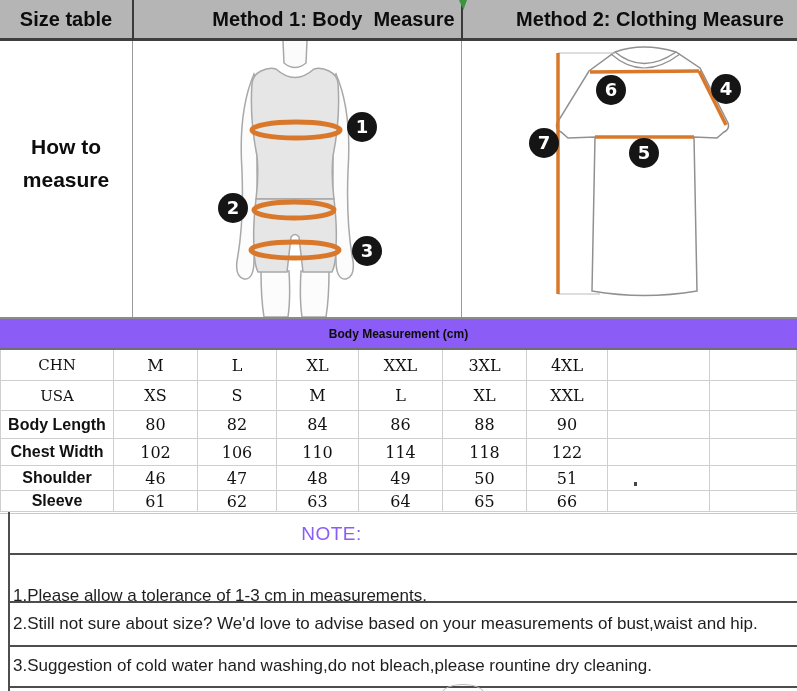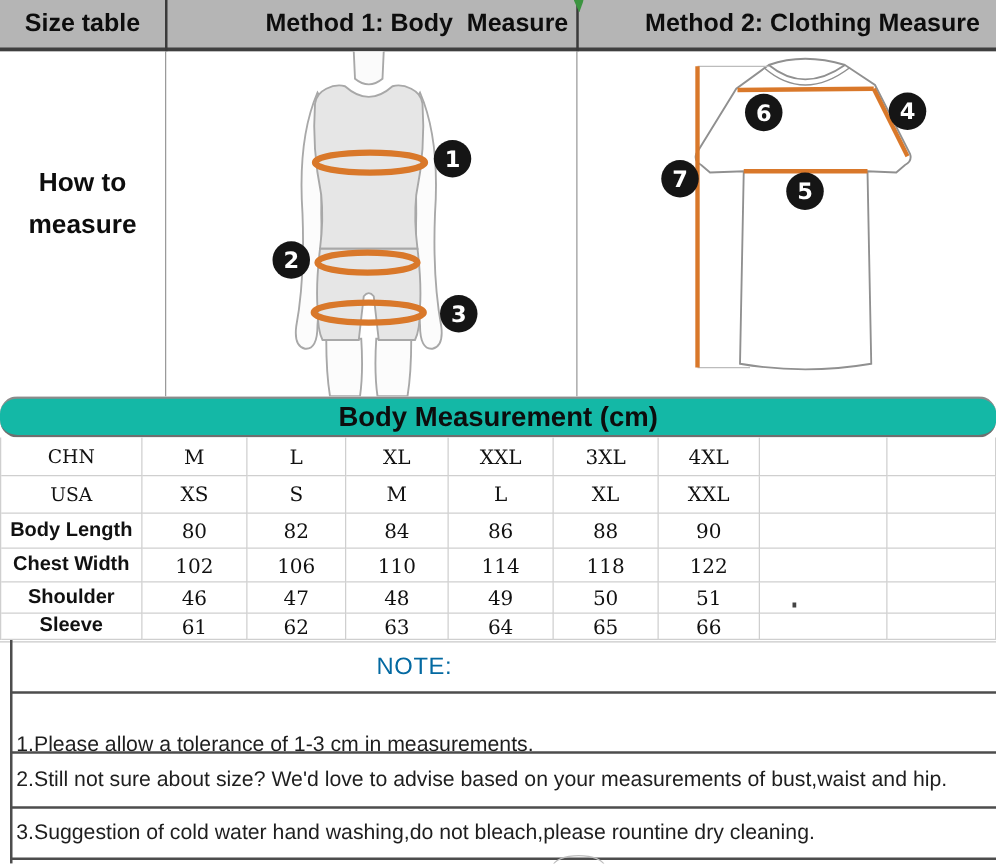--- a/index.html
+++ b/index.html
@@ -18,45 +18,45 @@
 
   
   .howto{position:absolute;left:0;top:130px;width:132px;text-align:center;
          font-weight:bold;font-size:21px;line-height:33px;color:#0d0d0d;}
 
   
   .diagram{position:absolute;top:41px;}
   .marker-num{font:bold 18px "DejaVu Sans",sans-serif;fill:#fff;}
 
   
-  .measure-band{position:absolute;left:0;top:317px;width:797px;height:29px;background:#14b8a6;
+  .measure-band{position:absolute;left:0;top:317px;width:797px;height:29px;background:#8b5cf6;
                 border-top:2px solid #8b8b8b;border-bottom:2px solid #6f6f6f;
                 display:flex;align-items:center;justify-content:center;
-                font-weight:bold;font-size:22px;color:#0d0d0d;border-radius:14px;}
+                font-weight:bold;font-size:12px;color:#0d0d0d;}
 
   
   #size-table{position:absolute;left:0;top:350px;width:797px;height:162px;display:grid;
               grid-template-columns:113px 84px 79px 82px 84px 84px 81px 102px 87px;
               grid-template-rows:31px 30px 28px 27px 25px 21px;
               border-left:1px solid #cfcfcf;}
   .cell{border-right:1px solid #cfcfcf;border-bottom:1px solid #cfcfcf;
         display:flex;align-items:center;justify-content:center;overflow:hidden;}
   .c-serif{font-family:"DejaVu Serif",serif;font-size:15px;}
   .c-label{font-family:Liberation Sans, sans-serif;font-weight:bold;font-size:16px;}
   .c-val{font-family:"DejaVu Serif",serif;font-size:16px;}
   .dot-artifact{position:absolute;left:634px;top:482px;width:3px;height:4px;background:#444;}
 
   
   .notes-topline{position:absolute;left:0;top:513px;width:797px;height:1px;background:#c9c9c9;}
   .notes-left{position:absolute;left:8px;top:512px;width:2px;height:179px;background:#4d4d4d;}
   .hline{position:absolute;left:8px;width:789px;height:2px;background:#4d4d4d;}
   .note-title{position:absolute;left:8px;top:516px;width:647px;height:36px;
               display:flex;align-items:center;justify-content:center;
               box-sizing:border-box;
-              color:#0369a1;font-size:19px;letter-spacing:.5px;}
+              color:#8b5cf6;font-size:19px;letter-spacing:.5px;}
   .note-row{position:absolute;left:10px;width:780px;display:flex;align-items:center;
             font-size:17px;color:#1e1e1e;padding-left:3px;}
   .bottom-arc{position:absolute;left:442px;top:684px;width:40px;height:16px;border:1px solid #bdbdbd;
               border-radius:50%;background:transparent;}
 </style>
 </head>
 <body>
 
 <div id="stage">
 

